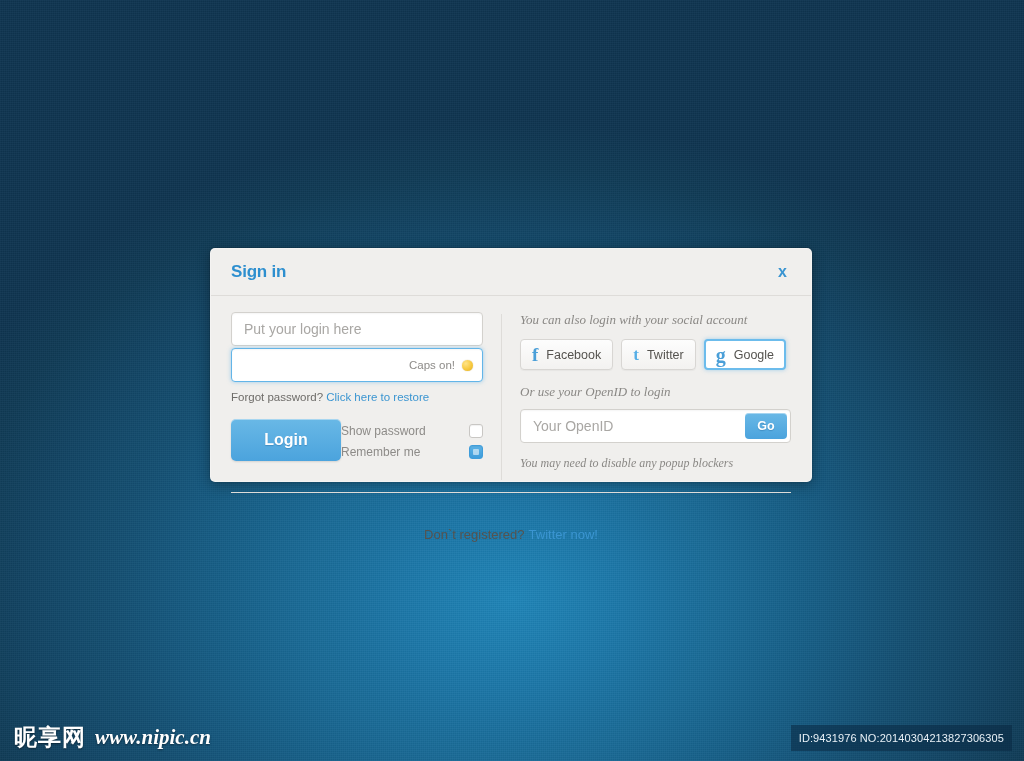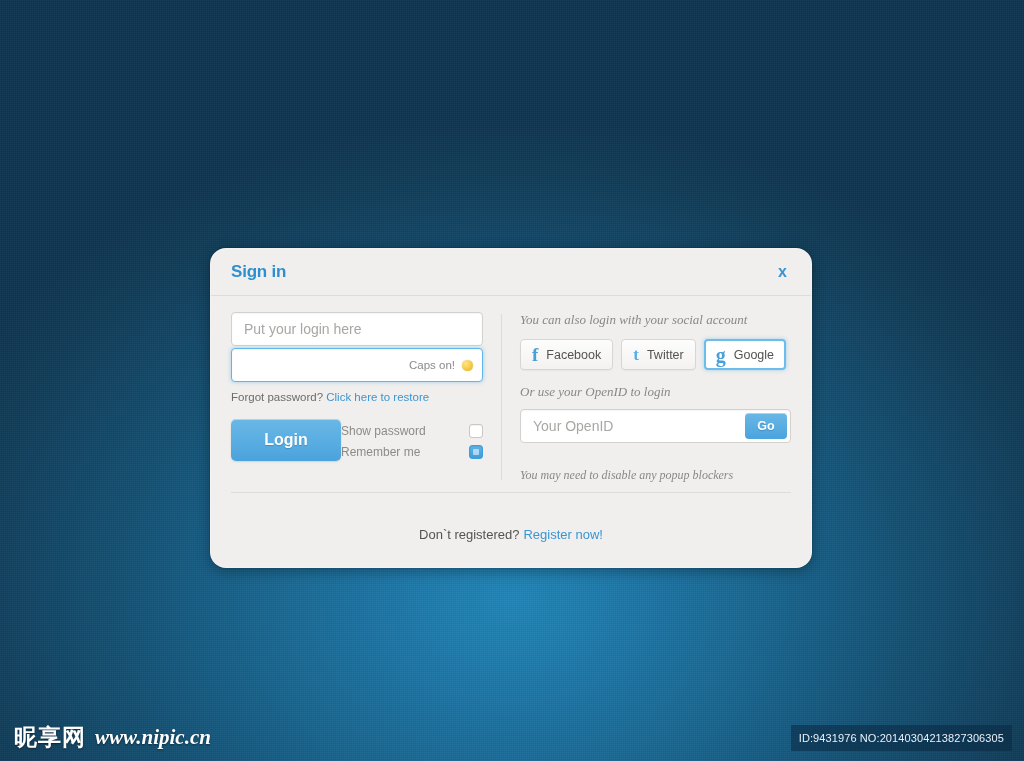--- a/index.html
+++ b/index.html
@@ -37,23 +37,23 @@
       repeating-linear-gradient(90deg, rgba(255,255,255,0.018) 0px, rgba(255,255,255,0.018) 1px, rgba(0,0,0,0.018) 1px, rgba(0,0,0,0.018) 2px);
     pointer-events: none;
   }
 
   
   #dialog {
     position: absolute;
     left: 210px;
     top: 248px;
     width: 602px;
-    height: 320px;
+    height: 234px;
     background: #f0efed;
-    border-radius: 16px;
+    border-radius: 5px;
     border: 1px solid rgba(255,255,255,0.28);
     box-shadow: 0 3px 14px rgba(0,0,0,0.32), 0 0 0 1px rgba(0,0,0,0.08);
   }
 
   .dlg-header {
     position: relative;
     height: 47px;
     padding: 0 20px;
     display: flex;
     align-items: center;
@@ -278,21 +278,21 @@
     color: #fff;
     font-family: "Liberation Sans", sans-serif;
     font-size: 12.5px;
     font-weight: bold;
     cursor: pointer;
     box-shadow: inset 0 1px 0 rgba(255,255,255,0.4);
     text-shadow: 0 1px 1px rgba(0,60,110,0.25);
   }
 
   .popup-note {
-    margin-top: 24px;
+    margin-top: 12px;
     line-height: 1.35;
     font-size: 12px;
   }
 
   
   .dlg-footer {
     height: 50px;
     border-top: 1px solid #dedcd9;
     margin: 0 20px;
     display: flex;
@@ -419,21 +419,21 @@
 
         <div class="hint-serif popup-note">
           <div>You may need to disable any popup blockers</div>
         </div>
 
       </div>
     </div>
 
     <div class="dlg-footer">
       <span>Don`t registered?</span>
-      <a class="link">Register now!</a>
+      <a class="link">Twitter now!</a>
     </div>
 
   </div>
 
   <div id="wm-left">
     <span class="wm-cn">昵享网</span>
     <span class="wm-url">www.nipic.cn</span>
   </div>
 
   <div id="wm-id">ID:9431976 NO:20140304213827306305</div>

